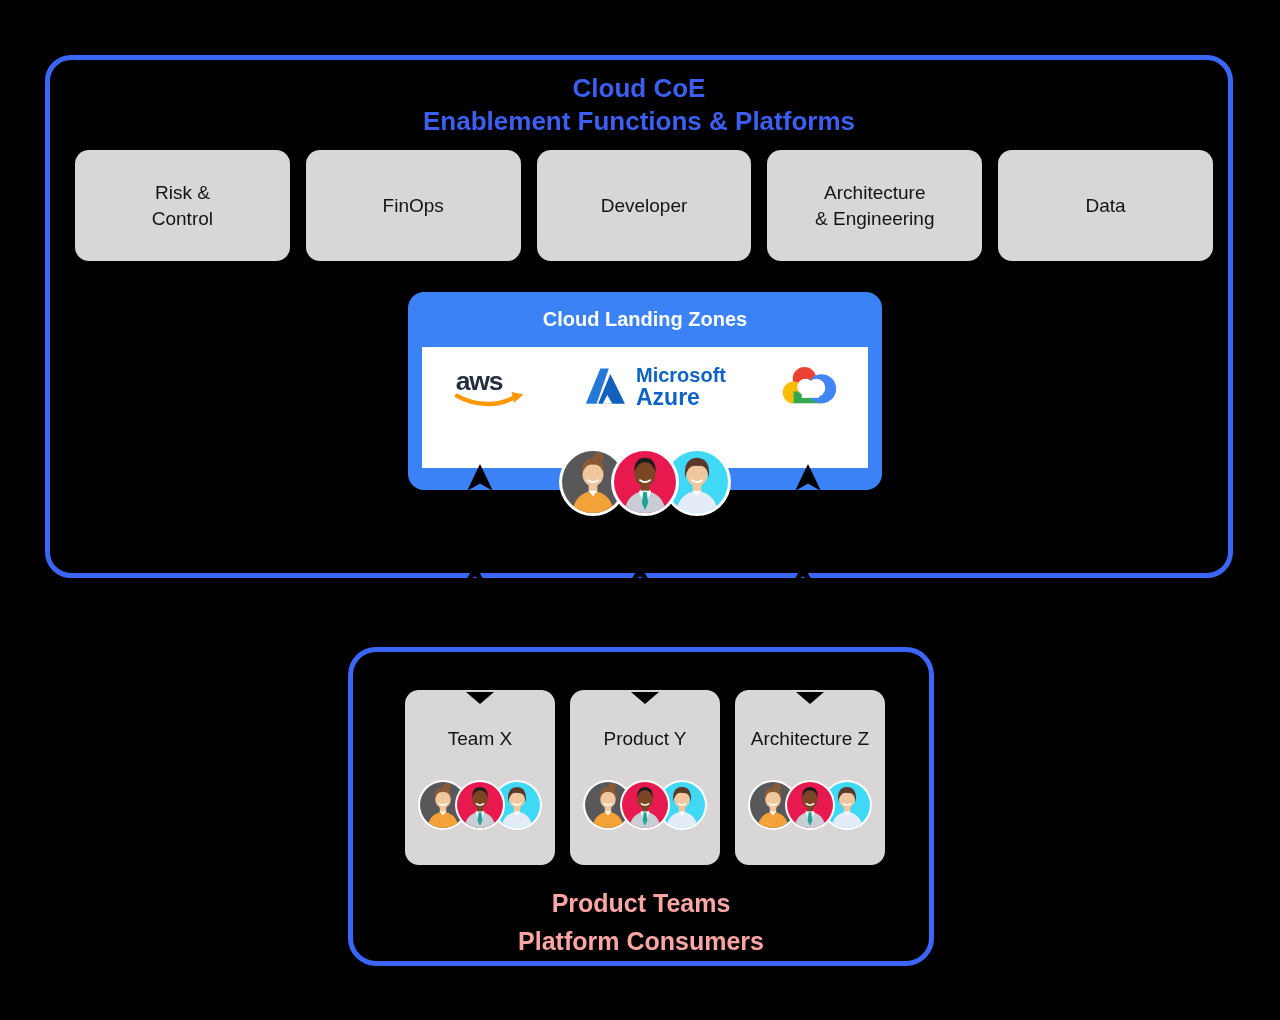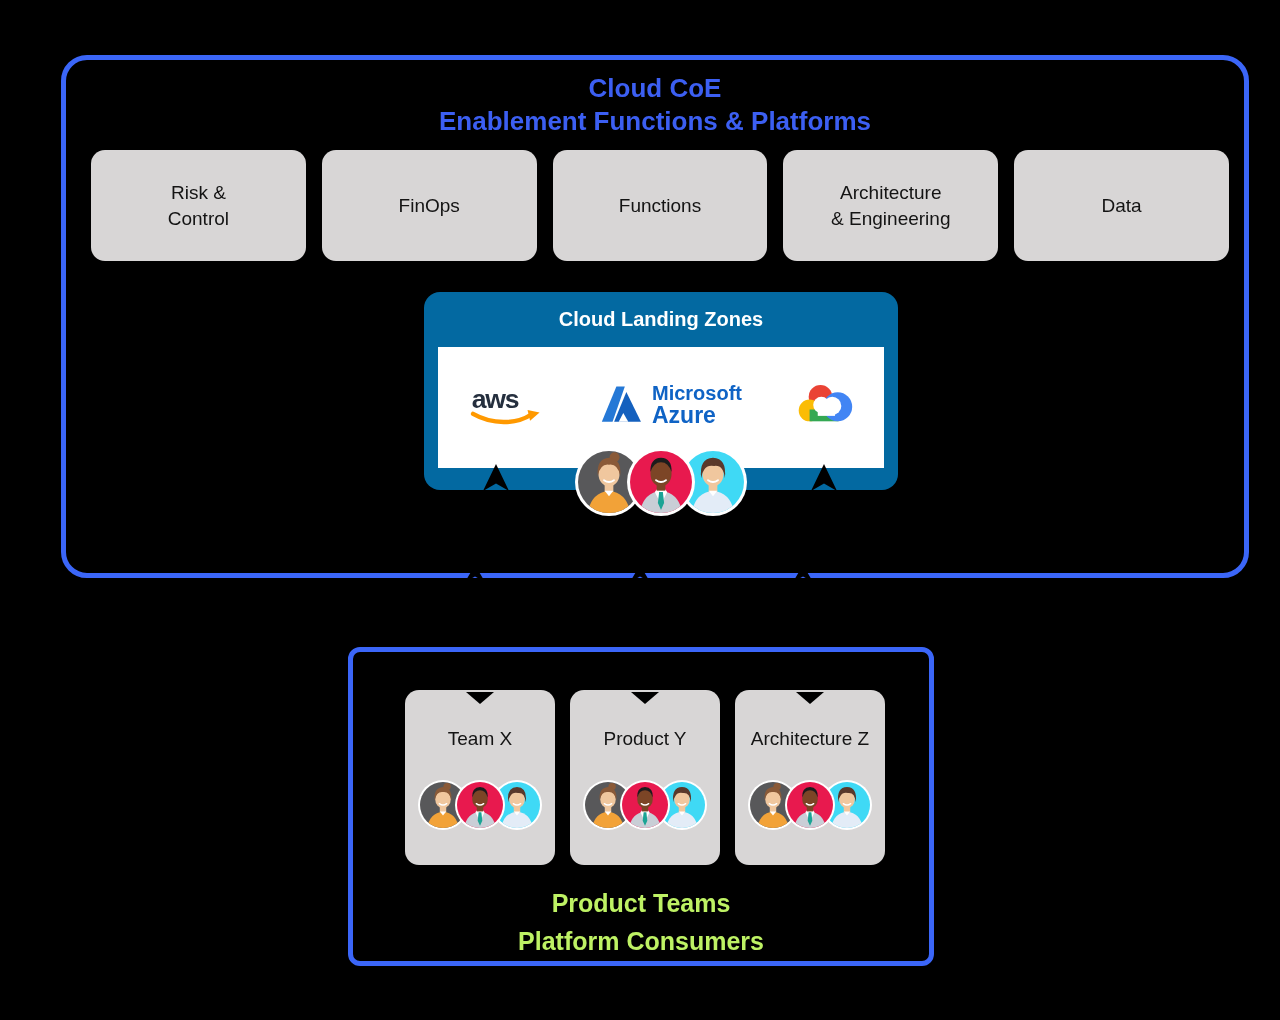--- a/index.html
+++ b/index.html
@@ -2,37 +2,37 @@
 <html><head>
 <meta charset="utf-8">
 <style>
   * { margin:0; padding:0; box-sizing:border-box; }
   html,body { background:#000; }
   body { font-family:"Liberation Sans", sans-serif; }
   #canvas { position:relative; width:1280px; height:1020px; background:#000; overflow:hidden; }
 
   
   .coe-container { position:absolute; left:45px; top:55px; width:1188px; height:523px;
-    border:5px solid #3B66F8; border-radius:26px;margin-left:16px; }
+    border:5px solid #3B66F8; border-radius:26px; }
   .coe-title { position:absolute; top:12px; left:0; width:100%; text-align:center;
     color:#3C5FF2; font-size:26px; font-weight:bold; line-height:33px; }
 
   .functions-row { position:absolute; left:25px; top:90px; width:1138px; display:flex; gap:16px; }
   .fn-box { flex:1; height:111px; background:#D8D6D6; border-radius:14px;
     display:flex; align-items:center; justify-content:center; text-align:center;
     font-size:19px; line-height:26px; color:#141414; white-space:pre-line; }
 
   
   .landing-box { position:absolute; left:358px; top:232px; width:474px; height:198px;
-    background:#0369a1; border-radius:16px; }
+    background:#3b82f6; border-radius:16px; }
   .landing-title { position:absolute; top:0; left:0; width:100%; height:55px;
     display:flex; align-items:center; justify-content:center;
     color:#fff; font-size:20px; font-weight:bold; }
   .landing-white { position:absolute; left:14px; right:14px; top:55px; bottom:22px; background:#fff; }
-  .logos-row { position:absolute; left:0; right:0; top:28px; height:60px;
+  .logos-row { position:absolute; left:0; right:0; top:10px; height:60px;
     display:flex; align-items:center; justify-content:center; gap:54px; }
   .azure-wrap { display:flex; align-items:flex-end; gap:8px; }
   .azure-text { color:#0F63C5; line-height:1.02; }
   .azure-text .l1 { font-size:20px; font-weight:bold; }
   .azure-text .l2 { font-size:23px; font-weight:bold; }
 
   
   .avatar-row { display:flex; justify-content:center; }
   .avatar { position:relative; border-radius:50%; overflow:hidden; box-shadow:0 0 0 3px #fff; }
   .avatar svg { display:block; width:100%; height:100%; }
@@ -47,46 +47,46 @@
   .avatar-row.small .avatar { width:46px; height:46px; box-shadow:0 0 0 2px #fff; }
   .avatar-row.small .avatar + .avatar { margin-left:-9px; }
   .landing-avatars { position:absolute; left:0; right:0; top:104px; }
 
   
   .notch { position:absolute; }
   .notch svg { display:block; }
 
   
   .teams-container { position:absolute; left:348px; top:647px; width:586px; height:319px;
-    border:5px solid #3B66F8; border-radius:12px; }
+    border:5px solid #3B66F8; border-radius:28px; }
   .teams-row { position:absolute; left:52px; top:38px; display:flex; gap:15px; }
   .team-box { position:relative; width:150px; height:175px; background:#D8D6D6; border-radius:14px; }
   .team-label { position:absolute; top:38px; left:0; width:100%; text-align:center;
     font-size:19px; color:#141414; }
   .team-avatars { position:absolute; left:0; right:0; top:92px; }
   .team-notch { position:absolute; top:0; left:50%; margin-left:-14px; }
   .teams-title { position:absolute; top:232px; left:0; width:100%; text-align:center;
-    color:#bef264; font-size:25px; font-weight:bold; line-height:38px; }
+    color:#fca5a5; font-size:25px; font-weight:bold; line-height:38px; }
 </style>
 </head>
 <body>
 
 <div id="canvas">
 
   <div class="coe-container">
     <div class="coe-title">
       <div>Cloud CoE</div>
       <div>Enablement Functions &amp; Platforms</div>
     </div>
 
     <div class="functions-row">
       <div class="fn-box">Risk &amp;
 Control</div>
       <div class="fn-box">FinOps</div>
-      <div class="fn-box">Functions</div>
+      <div class="fn-box">Developer</div>
       <div class="fn-box">Architecture
 &amp; Engineering</div>
       <div class="fn-box">Data</div>
     </div>
 
     <div class="landing-box">
       <div class="landing-title">Cloud Landing Zones</div>
       <div class="landing-white">
         <div class="logos-row">
 

